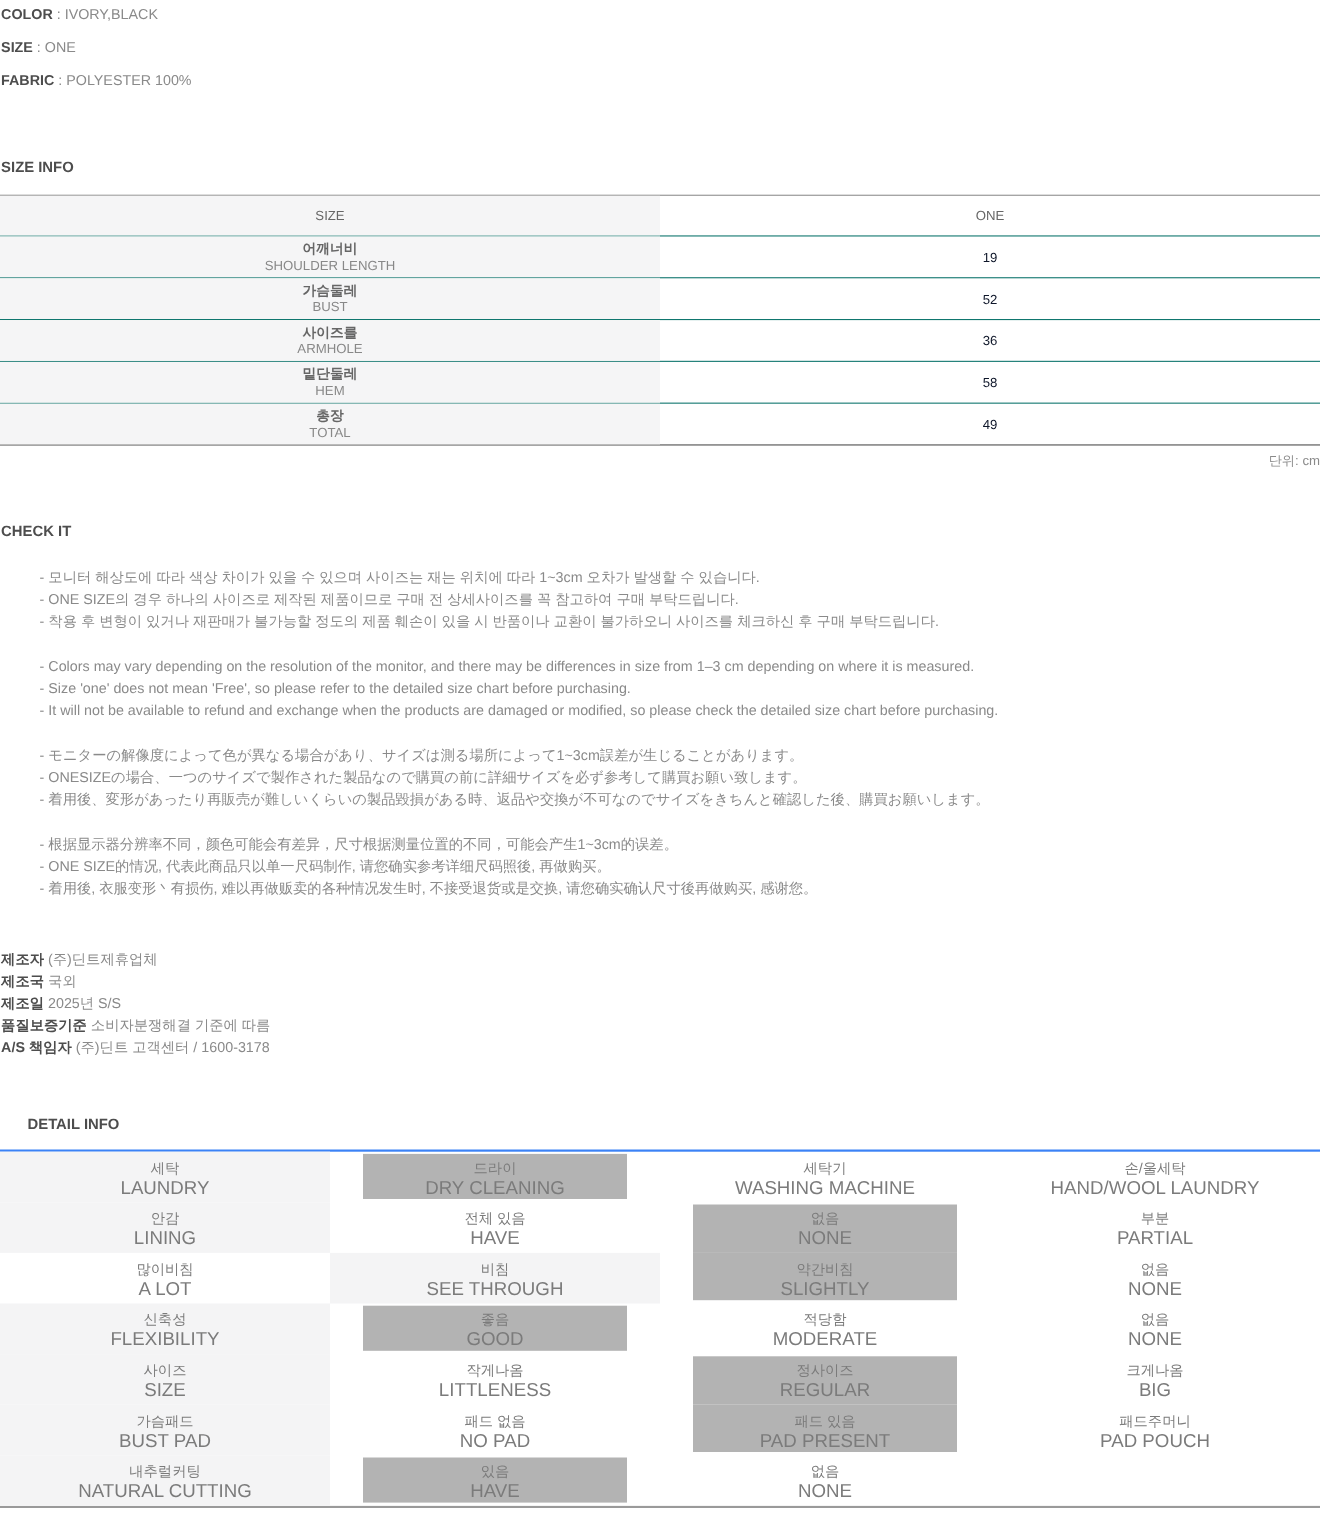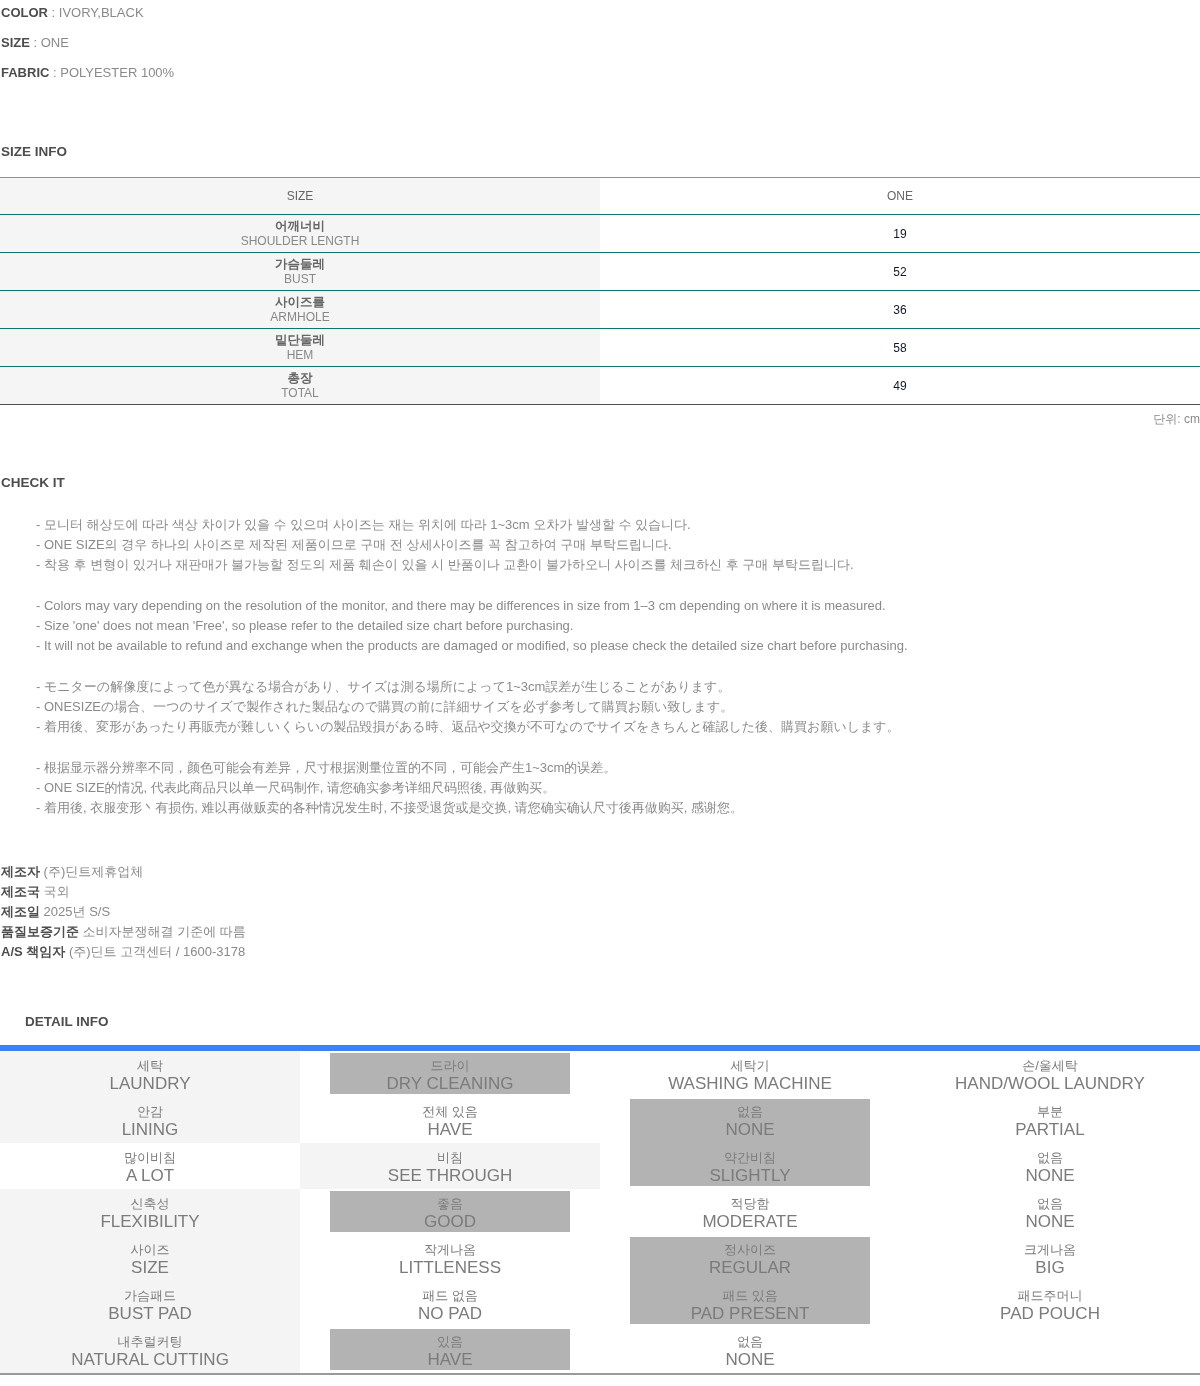--- a/index.html
+++ b/index.html
@@ -47,21 +47,21 @@
   
   .note-block { margin-bottom:21px;padding-left:36px; }
   .note-line { font-size:13px; line-height:20px; color:#8a8a8a; }
 
   
   .maker { margin-top:44px; margin-left:1px; }
   .maker-line { font-size:13px; line-height:20px; color:#8a8a8a; }
   .maker-label { color:#4d4d4d; }
 
   
-  .dgrid { border-top:6px solid #3b82f6; border-bottom:2px solid #9a9a9a; }
+  .dgrid { border-top:2px solid #3b82f6; border-bottom:2px solid #9a9a9a; }
   .drow { display:flex; height:46px; }
   .dcell {
     width:300px; position:relative;
     display:flex; flex-direction:column; align-items:center; justify-content:center;
     text-align:center;
   }
   .dlabel { background:#f4f4f5; }
   .dcell .ko { font-size:13px; line-height:19px; color:#7b7b7b; position:relative; z-index:1; }
   .dcell .en { font-size:17px; line-height:18px; color:#7b7b7b; position:relative; z-index:1; }
   .hl { position:absolute; left:30px; right:30px; top:2px; bottom:3px; background:#b3b3b3; z-index:0; }

